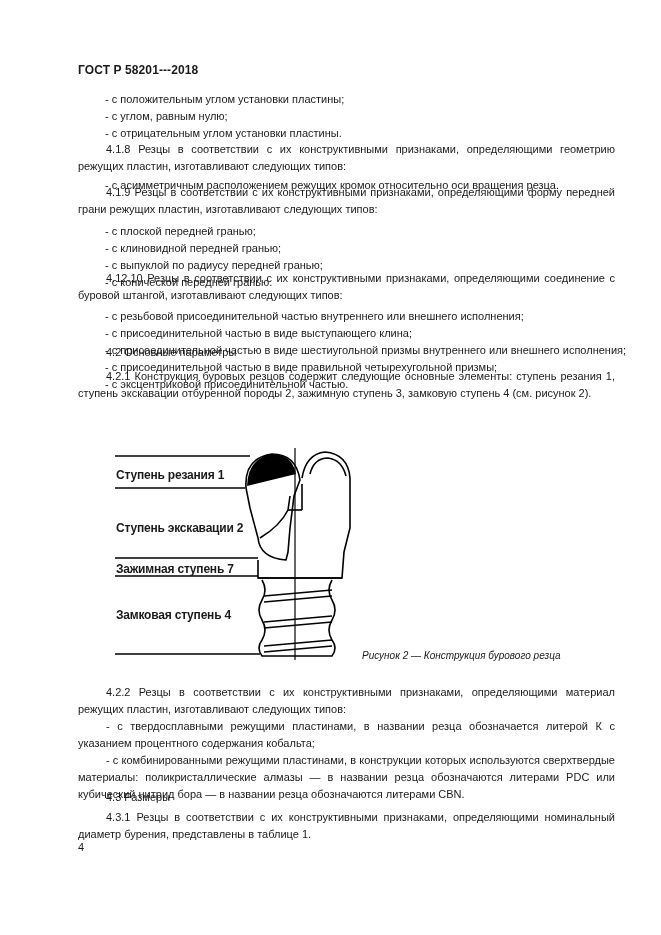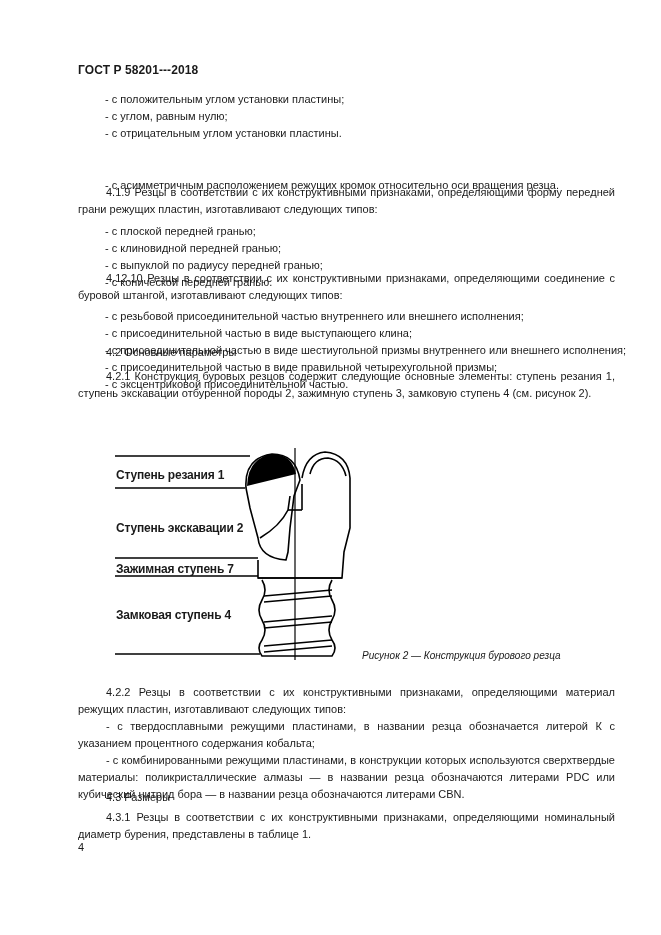--- a/index.html
+++ b/index.html
@@ -21,20 +21,21 @@
 <body>
 
 <div class="page">
 
   <div class="header">ГОСТ Р 58201---2018</div>
 
   <div class="line bullet" style="top:92px">- с положительным углом установки пластины;</div>
   <div class="line bullet" style="top:109px">- с углом, равным нулю;</div>
   <div class="line bullet" style="top:126px">- с отрицательным углом установки пластины.</div>
 
+  <div class="para" style="top:141px"><span class="ind"></span><span>4.1.8 Резцы в соответствии с их конструктивными признаками, определяющими геометрию режущих пластин, изготавливают следующих типов:</span></div>
   <div class="line bullet" style="top:178px">- с асимметричным расположением режущих кромок относительно оси вращения резца.</div>
 
   <div class="para" style="top:184px"><span class="ind"></span><span>4.1.9 Резцы в соответствии с их конструктивными признаками, определяющими форму передней грани режущих пластин, изготавливают следующих типов:</span></div>
   <div class="line bullet" style="top:224px">- с плоской передней гранью;</div>
   <div class="line bullet" style="top:241px">- с клиновидной передней гранью;</div>
   <div class="line bullet" style="top:258px">- с выпуклой по радиусу передней гранью;</div>
   <div class="line bullet" style="top:275px">- с конической передней гранью.</div>
 
   <div class="para" style="top:270px"><span class="ind"></span><span>4.12.10 Резцы в соответствии с их конструктивными признаками, определяющими соединение с буровой штангой, изготавливают следующих типов:</span></div>
   <div class="line bullet" style="top:309px">- с резьбовой присоединительной частью внутреннего или внешнего исполнения;</div>

